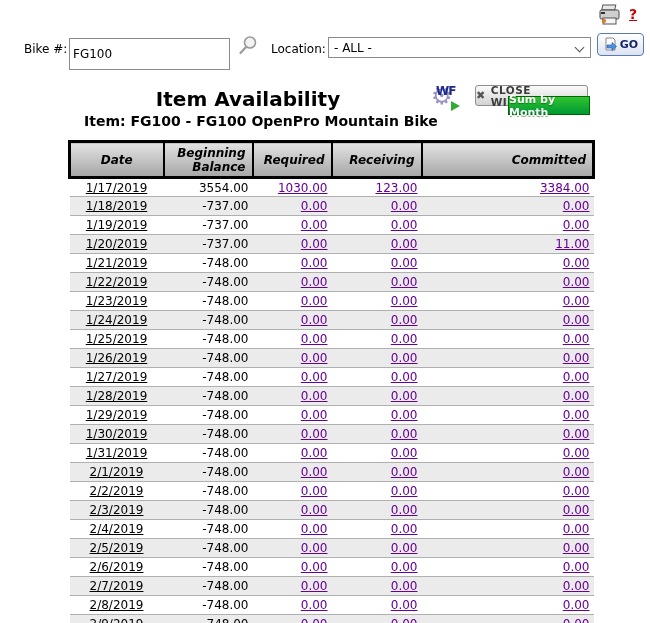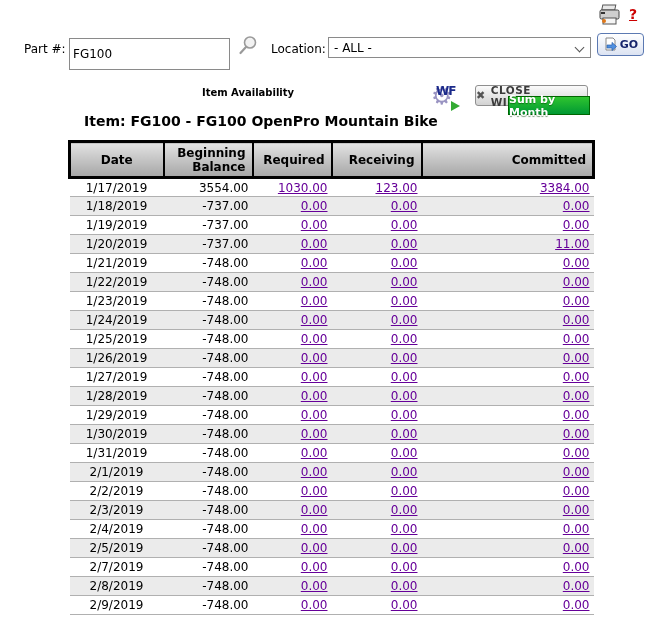--- a/index.html
+++ b/index.html
@@ -35,21 +35,21 @@
     border-right:1px solid #555; border-bottom:1px solid #555;
     transform:rotate(45deg); pointer-events:none; }
   .go-button { left:597px; top:33px; width:47px; height:23px;
     border:1px solid #5b79b2; border-radius:4px;
     background:linear-gradient(#ffffff,#dce3f2);
     display:flex; align-items:center; justify-content:center; gap:2px;
     color:#16246b; font-weight:bold; font-size:11px; cursor:pointer; }
 
   
   .page-title { left:68px; top:87px; width:360px; text-align:center;
-                font-weight:bold; font-size:10px; }
+                font-weight:bold; font-size:20px; }
   .wf-icon { left:431px; top:83px; width:28px; height:28px; cursor:pointer; }
   .wf-gear { position:absolute; left:0; top:-1px; font-size:24px; color:#9a94c2; }
   .wf-text { position:absolute; left:5px; top:1px; font-size:12px; font-weight:bold;
              color:#1b2a8a; letter-spacing:-1px; }
   .wf-arrow { position:absolute; right:-1px; bottom:0; width:0; height:0;
               border-left:9px solid #33aa33; border-top:5px solid transparent;
               border-bottom:5px solid transparent; }
   .close-button { left:475px; top:85px; width:113px; height:21px;
     border:1px solid #8f8f8f; border-radius:3px;
     background:linear-gradient(#fbfbfb,#d2d2d2);
@@ -67,28 +67,29 @@
 
   
   .avail-table { position:absolute; left:68px; top:140px; width:524px;
                  border-collapse:collapse; table-layout:fixed; }
   .avail-table th {
     background:linear-gradient(#e2e2e2,#a6a6a6);
     font-size:12px; font-weight:bold; color:#000;
     height:36px; vertical-align:middle; padding:1px 6px;
     border-top:3px solid #000; border-bottom:3px solid #000;
     border-right:2px solid #000;
+    font-style:italic;
   }
   .avail-table th:first-child { border-left:3px solid #000; text-align:center; }
   .avail-table th:last-child { border-right:3px solid #000; }
   .avail-table th { text-align:right; }
   .avail-table th.col-date { text-align:center; }
   .avail-table td { font-size:12px; height:19px; padding:0 4px;
                     border-bottom:1px solid #b0b0b0; white-space:nowrap; }
-  .avail-table td.col-date { text-align:center; }
+  .avail-table td.col-date { text-align:center;text-decoration:underline; }
   .avail-table td.col-beginning_balance,
   .avail-table td.col-required,
   .avail-table td.col-receiving,
   .avail-table td.col-committed { text-align:right; }
   .avail-table tbody tr:nth-child(even) { background:#ebebeb; }
   .avail-table a { color:#660099; text-decoration:underline; cursor:pointer; }
 </style>
 </head>
 <body>
 
@@ -96,21 +97,21 @@
   <svg width="26" height="22" viewBox="0 0 26 22">
     <rect x="6" y="1" width="13" height="5" fill="#e8e8e8" stroke="#555" transform="skewX(-12)"></rect>
     <rect x="3" y="6" width="19" height="9" rx="1.5" fill="#cfcfcf" stroke="#444"></rect>
     <rect x="4" y="8" width="4" height="2" fill="#333"></rect>
     <rect x="6" y="14" width="13" height="6" fill="#f5f5f5" stroke="#555"></rect>
     <circle cx="7" cy="17" r="2" fill="#e07818"></circle>
   </svg>
 </div>
 <span class="abs help-link">?</span>
 
-<span class="abs part-label">Part #:</span>
+<span class="abs part-label">Bike #:</span>
 <input class="abs part-input" value="FG100" style="">
 <span class="abs search-icon">
   <svg width="21" height="21" viewBox="0 0 21 21">
     <circle cx="13" cy="7.5" r="5.5" fill="#f2f2f2" stroke="#9a9a9a" stroke-width="1.6"></circle>
     <line x1="9" y1="12" x2="3.5" y2="18" stroke="#9a9a9a" stroke-width="2.2" stroke-linecap="round"></line>
   </svg>
 </span>
 <span class="abs location-label">Location:</span>
 <span class="abs location-select-wrap">
   <select class="location-select">
@@ -292,20 +293,27 @@
         <td class="col-committed"><a>0.00</a></td>
       </tr>
       <tr>
         <td class="col-date">2/5/2019</td>
         <td class="col-beginning_balance">-748.00</td>
         <td class="col-required"><a>0.00</a></td>
         <td class="col-receiving"><a>0.00</a></td>
         <td class="col-committed"><a>0.00</a></td>
       </tr>
       <tr>
+        <td class="col-date">2/6/2019</td>
+        <td class="col-beginning_balance">-748.00</td>
+        <td class="col-required"><a>0.00</a></td>
+        <td class="col-receiving"><a>0.00</a></td>
+        <td class="col-committed"><a>0.00</a></td>
+      </tr>
+      <tr>
         <td class="col-date">2/7/2019</td>
         <td class="col-beginning_balance">-748.00</td>
         <td class="col-required"><a>0.00</a></td>
         <td class="col-receiving"><a>0.00</a></td>
         <td class="col-committed"><a>0.00</a></td>
       </tr>
       <tr>
         <td class="col-date">2/8/2019</td>
         <td class="col-beginning_balance">-748.00</td>
         <td class="col-required"><a>0.00</a></td>

